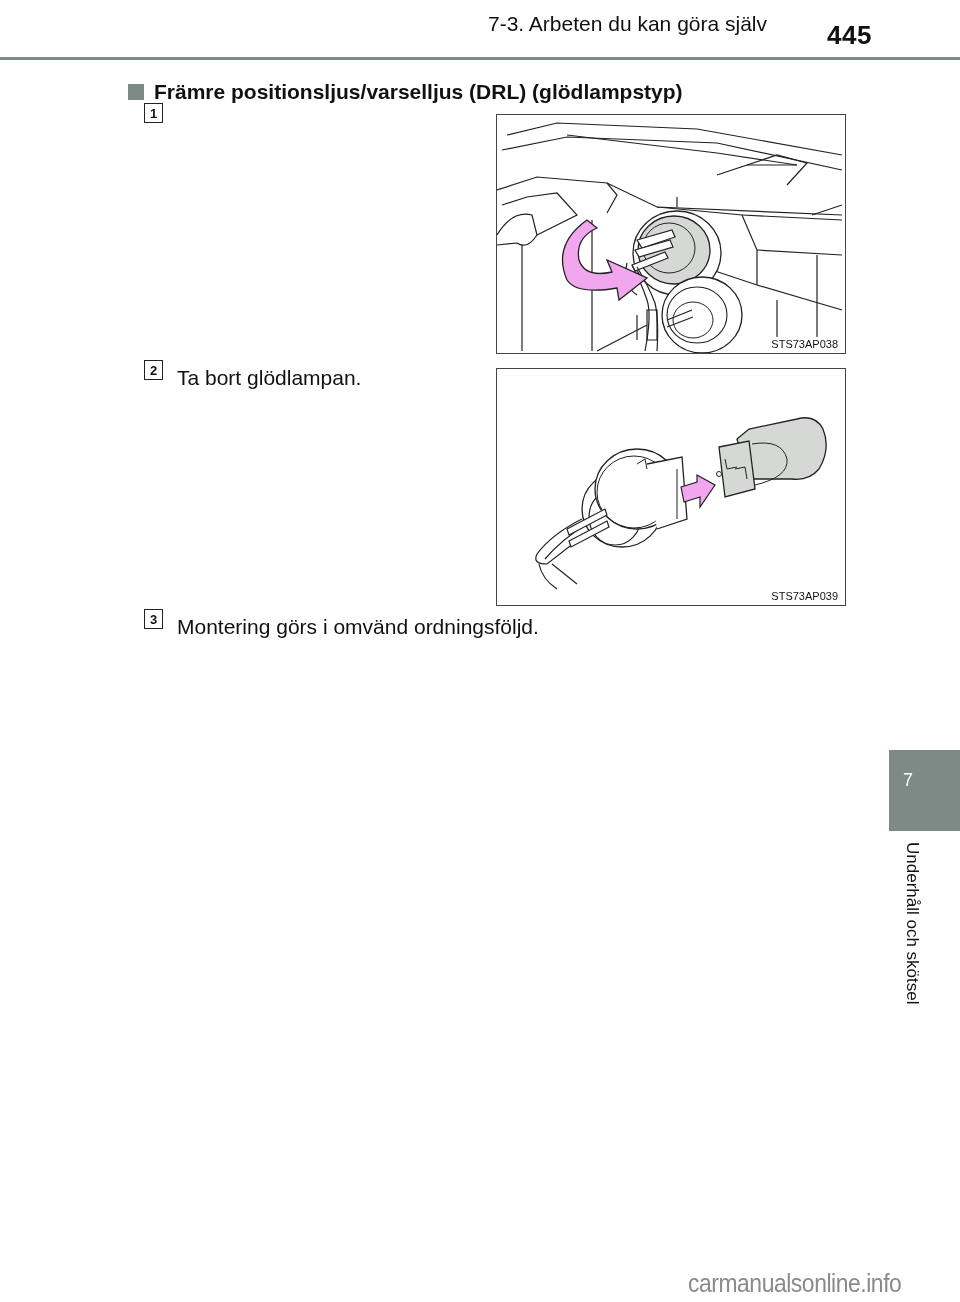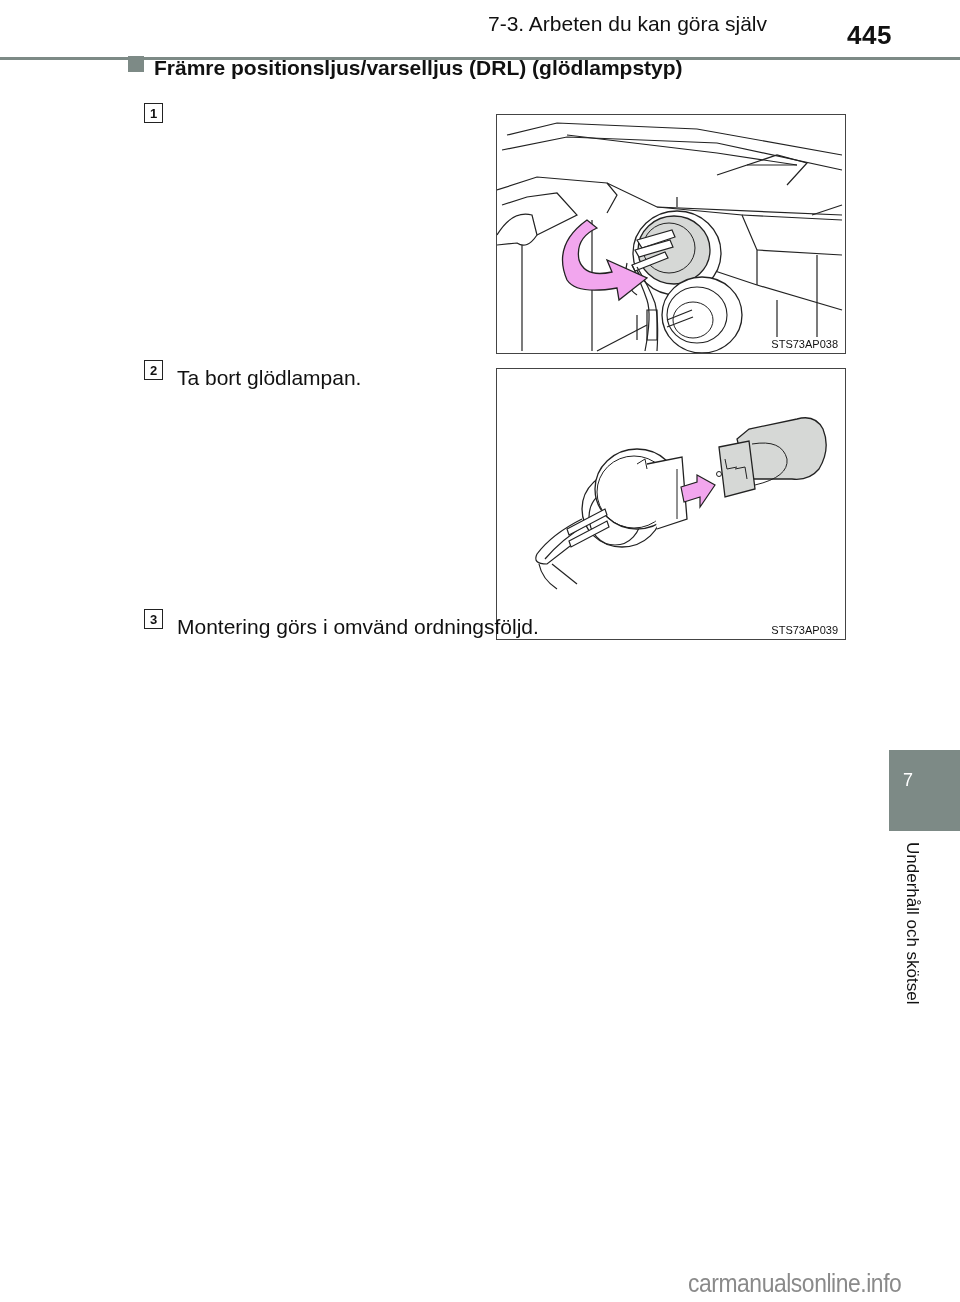--- a/index.html
+++ b/index.html
@@ -1,20 +1,20 @@
 <!DOCTYPE html>
 <html><head>
 <meta charset="utf-8">
 <style>
   html, body { margin:0; padding:0; background:#ffffff; }
   body { width:960px; height:1302px; position:relative; overflow:hidden; font-family:"Liberation Sans", sans-serif; color:#111; }
   .header-title { position:absolute; left:488px; top:12px; font-size:21px; color:#111; }
-  .page-number { position:absolute; left:827px; top:20px; font-size:26px; font-weight:bold; color:#111; letter-spacing:0.5px;margin-left:20px; }
+  .page-number { position:absolute; left:827px; top:20px; font-size:26px; font-weight:bold; color:#111; letter-spacing:0.5px; }
   .header-rule { position:absolute; left:0; top:57px; width:960px; height:3px; background:#7d8a86; }
-  .section-heading { position:absolute; left:128px; top:56px; font-size:21px; font-weight:bold; color:#111; display:flex; }
+  .section-heading { position:absolute; left:128px; top:80px; font-size:21px; font-weight:bold; color:#111; display:flex; align-items:center; }
   .section-bullet { width:16px; height:16px; background:#7d8a86; margin-right:10px; display:inline-block; }
   .step { position:absolute; left:144px; display:flex; align-items:center; font-size:21px; color:#111; }
   .step-num { width:19px; height:20px; border:1px solid #222; font-size:13px; font-weight:bold; display:flex; align-items:center; justify-content:center; margin-right:14px; box-sizing:border-box; position:relative; top:-8px; }
   .figure { position:absolute; left:496px; width:350px; border:1.5px solid #444; background:#fff; box-sizing:border-box; overflow:hidden; }
   .figure svg { display:block; }
   .fig-code { position:absolute; right:6px; bottom:3px; font-size:11px; color:#111; background:#fff; padding:0 1px; }
   .side-tab { position:absolute; left:889px; top:750px; width:71px; height:81px; background:#7d8a86; }
   .side-tab-num { position:absolute; left:903px; top:770px; font-size:18px; color:#ffffff; }
   .side-label { position:absolute; left:902px; top:842px; writing-mode:vertical-rl; font-size:17px; color:#111; white-space:nowrap; }
   .watermark { position:absolute; left:688px; top:1268px; font-size:26px; color:#8a8a8a; letter-spacing:-0.5px; transform:scaleX(0.88); transform-origin:left top; }
@@ -93,21 +93,21 @@
     <rect x="258" y="222" width="90" height="16" fill="#fff"></rect>
   </svg>
   <span class="fig-code">STS73AP038</span>
 </div>
 
 <div class="step" style="top:366px;">
   <span class="step-num">2</span>
   <span>Ta bort glödlampan.</span>
 </div>
 
-<div class="figure" style="top:368px; height:272px;">
+<div class="figure" style="top:368px; height:238px;">
   <svg width="350" height="238" viewBox="0 0 350 238">
 
     <g fill="none" stroke="#222" stroke-width="1.2">
       <path d="M85 150 Q55 165 40 185 Q35 195 50 195 L95 160"></path>
       <path d="M90 155 Q65 170 48 190"></path>
       <path d="M42 195 Q45 210 60 220"></path>
       <path d="M55 195 L80 215"></path>
     </g>
 
     <ellipse cx="125" cy="140" rx="40" ry="38" fill="#fff" stroke="#222" stroke-width="1.3"></ellipse>

